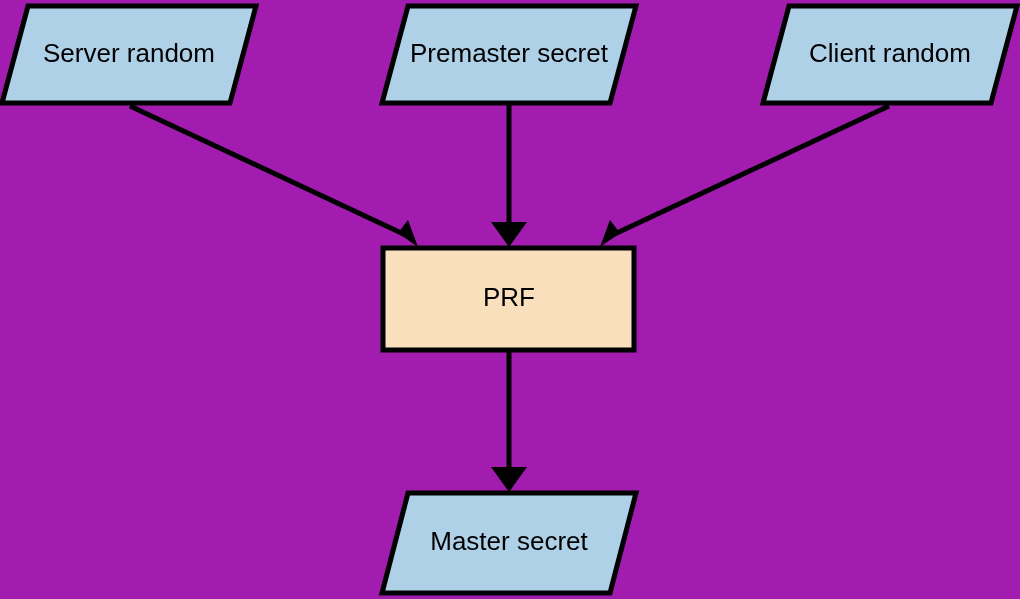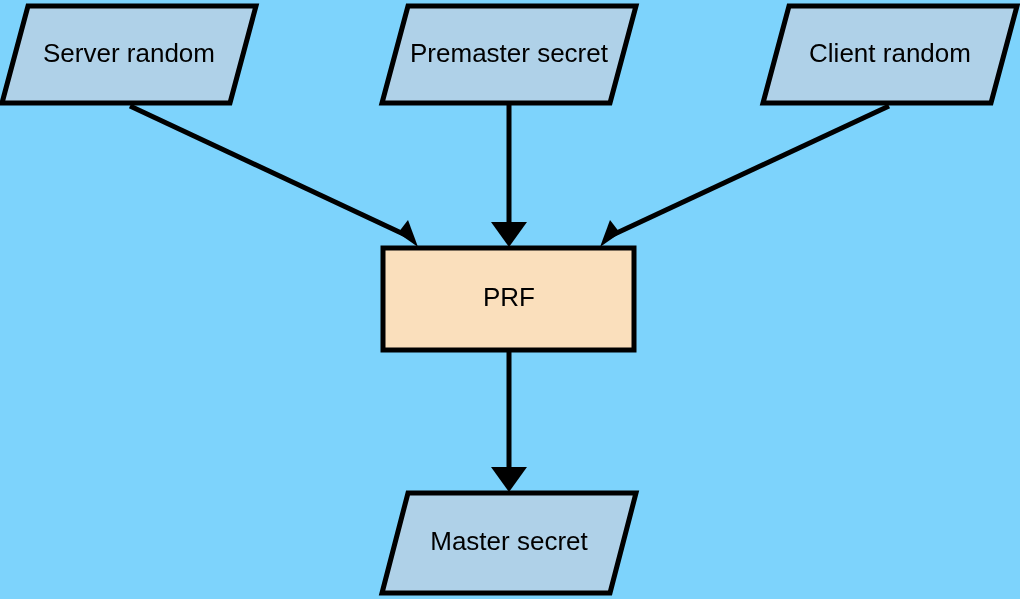--- a/index.html
+++ b/index.html
@@ -8,21 +8,21 @@
     padding: 0;
     background: #ffffff;
   }
   body {
     font-family: "Liberation Sans", sans-serif;
   }
   #diagram-root {
     position: relative;
     width: 1020px;
     height: 599px;
-    background: #7dd3fc;
+    background: #a21caf;
     overflow: hidden;
   }
   #diagram-svg {
     display: block;
     width: 1020px;
     height: 599px;
   }
   .node-label {
     font-family: "Liberation Sans", sans-serif;
     font-size: 26px;

